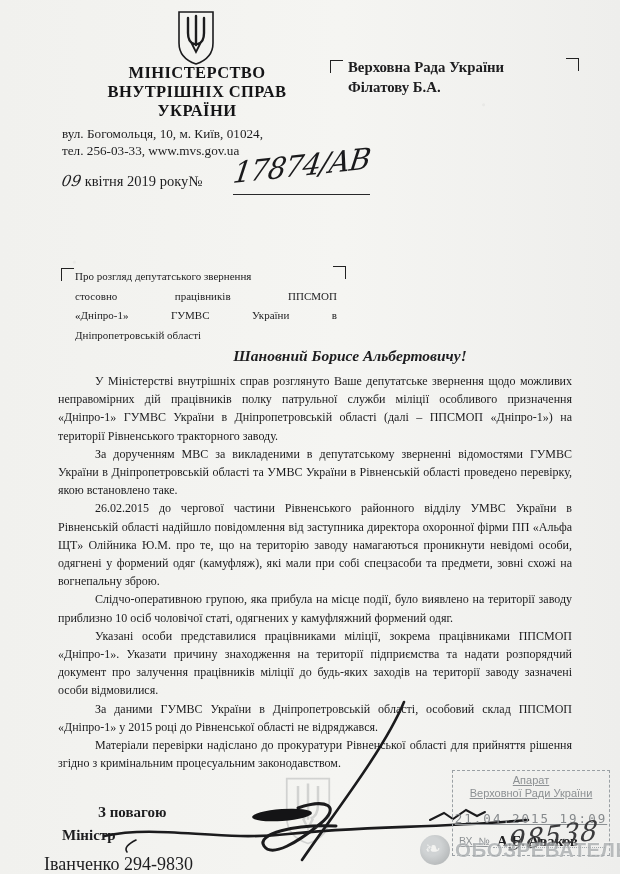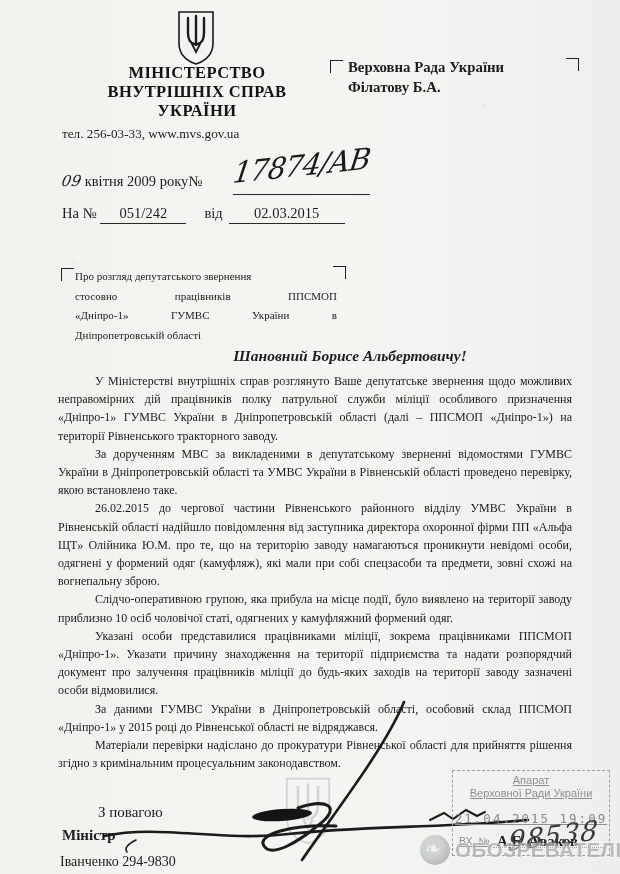--- a/index.html
+++ b/index.html
@@ -53,24 +53,24 @@
   
   .subject{left:75px;top:267px;width:262px;font-size:11px;line-height:19.5px;}
   .subject .just{text-align:justify;text-align-last:justify;}
   
   .salutation{left:130px;top:347px;width:440px;text-align:center;
     font-weight:bold;font-style:italic;font-size:15.5px;}
   .body-text{left:58px;top:372px;width:514px;font-size:12px;line-height:18.2px;
     text-align:justify;color:#1b1b1d;}
   .body-text p{margin:0;text-indent:37px;}
   
-  .regards{left:98px;top:804px;font-size:15px;font-weight:normal;}
+  .regards{left:98px;top:804px;font-size:15px;font-weight:bold;}
   .minister{left:62px;top:827px;font-size:15px;font-weight:bold;}
   .signer{left:497px;top:833px;font-size:14.8px;font-weight:bold;white-space:nowrap;}
-  .executor{left:60px;top:854px;font-size:14px;}
+  .executor{left:44px;top:854px;font-size:18px;}
   .sig-svg{left:100px;top:794px;width:432px;height:64px;}
   .pen-stroke{left:288px;top:698px;width:130px;height:168px;}
   .ghost-shield{left:283px;top:776px;width:50px;height:70px;opacity:.28;}
   
   .stamp{
     left:452px;top:770px;width:158px;height:86px;
     border:1.5px dashed #9aa0a4;color:#8c9093;
     font-family:"Liberation Sans", sans-serif;
     font-size:11px;line-height:13px;text-align:center;
     padding-top:3px;box-sizing:border-box;text-decoration:underline;
@@ -117,33 +117,31 @@
     <path class="ink" stroke-width="1.8" d="M16 34 L20 42 L24 34"></path>
   </svg>
 
   <div class="abs ministry-name">
     <div>МІНІСТЕРСТВО</div>
     <div>ВНУТРІШНІХ СПРАВ</div>
     <div>УКРАЇНИ</div>
   </div>
 
   <div class="abs address">
+    <div>вул. Богомольця, 10, м. Київ, 01024,</div>
     <div>тел. 256-03-33, www.mvs.gov.ua</div>
   </div>
 
   <div class="abs date-line">
     <span class="hand hand-day">09</span>
-    <span>квітня 2009 року№</span>
+    <span>квітня 2019 року№</span>
   </div>
   <div class="abs out-underline"></div>
   <div class="abs hand out-number">17874/АВ</div>
 
-  <div class="abs reply-line">
-    <span>На №</span><span class="underfield uf1">051/242</span><span class="gap"></span><span>від</span><span class="underfield uf2">02.03.2015</span>
-  </div>
 
   <div class="abs bracket open" style="left:330px;top:60px;"></div>
   <div class="abs bracket close" style="left:566px;top:58px;"></div>
   <div class="abs recipient">
     <div class="bold">Верховна Рада України</div>
     <div class="bold">Філатову Б.А.</div>
   </div>
 
   <div class="abs bracket open" style="left:61px;top:268px;"></div>
   <div class="abs bracket close" style="left:333px;top:266px;"></div>

